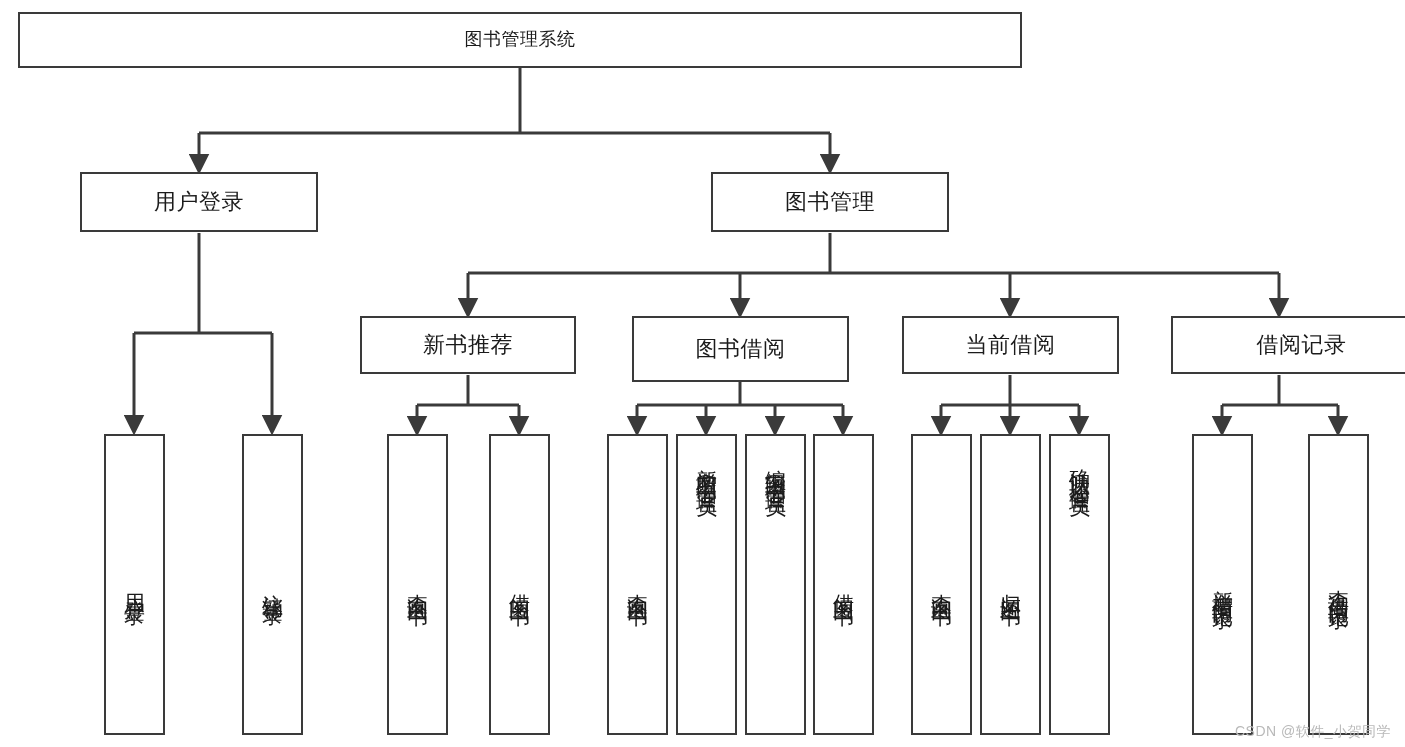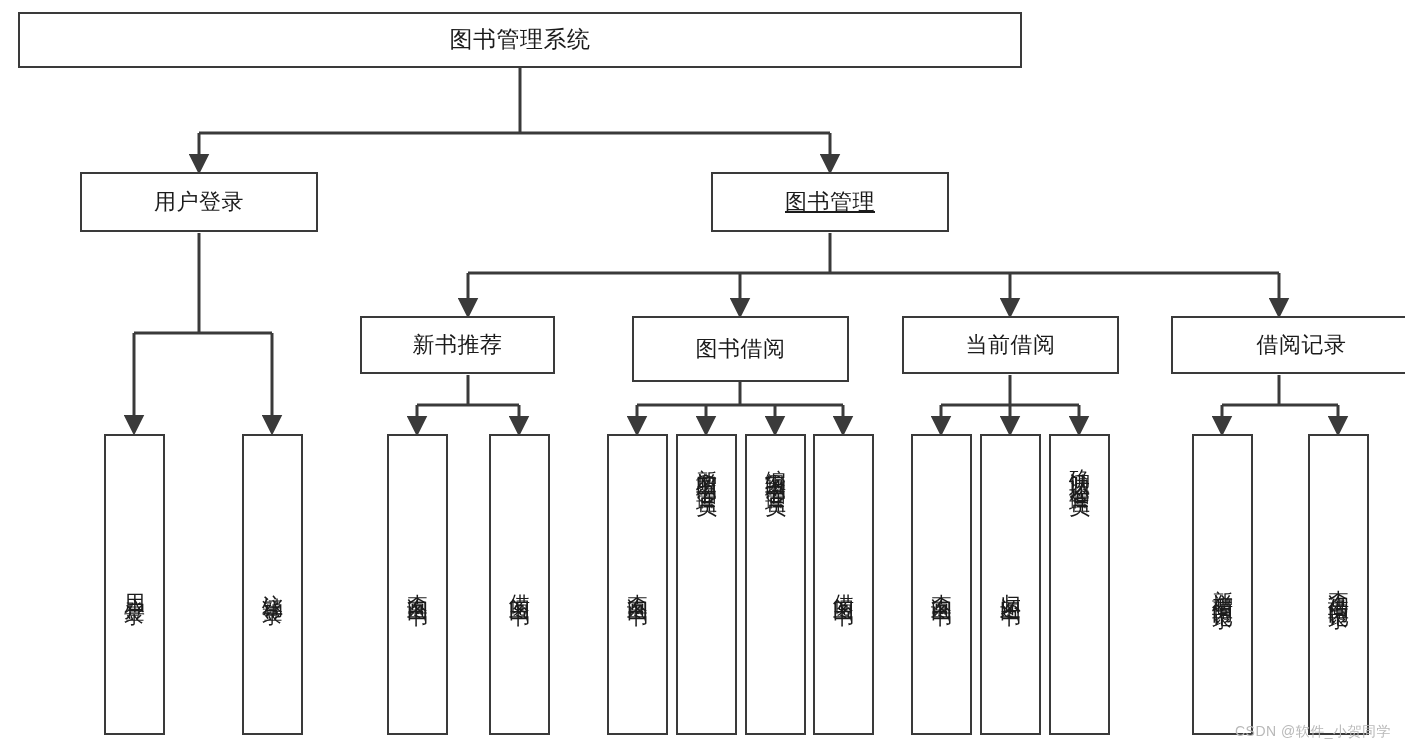--- a/index.html
+++ b/index.html
@@ -38,21 +38,21 @@
     display: block;
     text-align: center;
     line-height: 1.28;
     white-space: pre;
   }
   .node.horizontal .node-label {
     font-size: 22px;
     letter-spacing: 0.5px;
   }
   .node.root .node-label {
-    font-size: 23px;
+    font-size: 18px;
   }
   .node.vertical {
     align-items: flex-start;
     padding-top: 16px;
   }
   .node.vertical .node-label {
     writing-mode: vertical-rl;
     text-orientation: upright;
     font-size: 21px;
     line-height: 1.34;
@@ -131,25 +131,25 @@
   </svg>
 
   <div class="node horizontal root" style="left:18px; top:12px; width:1004px; height:56px;">
     <span class="node-label">图书管理系统</span>
   </div>
 
   <div class="node horizontal" style="left:80px; top:172px; width:238px; height:60px;">
     <span class="node-label">用户登录</span>
   </div>
 
-  <div class="node horizontal" style="left:711px; top:172px; width:238px; height:60px;text-decoration:underline;">
+  <div class="node horizontal" style="left:711px; top:172px; width:238px; height:60px;">
     <span class="node-label">图书管理</span>
   </div>
 
-  <div class="node horizontal" style="left:360px; top:316px; width:195px; height:58px;">
+  <div class="node horizontal" style="left:360px; top:316px; width:216px; height:58px;">
     <span class="node-label">新书推荐</span>
   </div>
 
   <div class="node horizontal" style="left:632px; top:316px; width:217px; height:66px;">
     <span class="node-label">图书借阅</span>
   </div>
 
   <div class="node horizontal" style="left:902px; top:316px; width:217px; height:58px;">
     <span class="node-label">当前借阅</span>
   </div>

